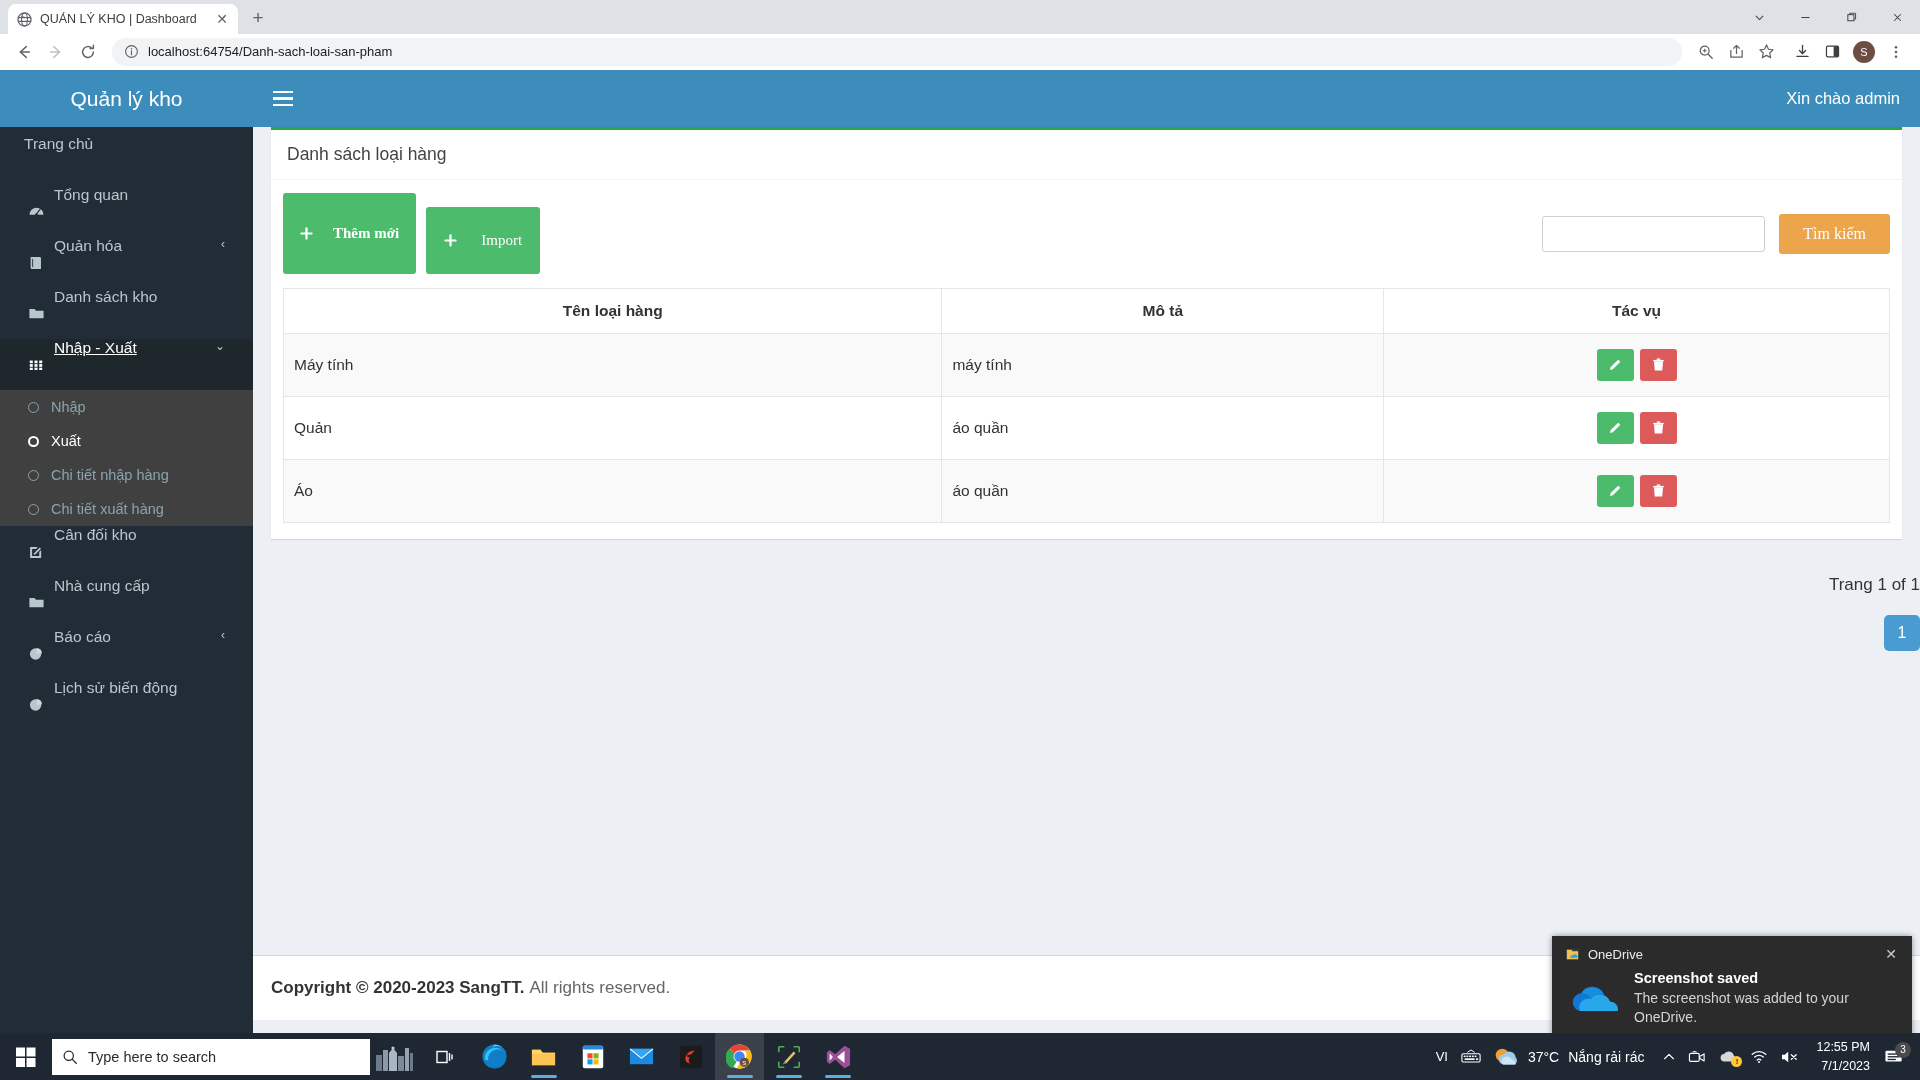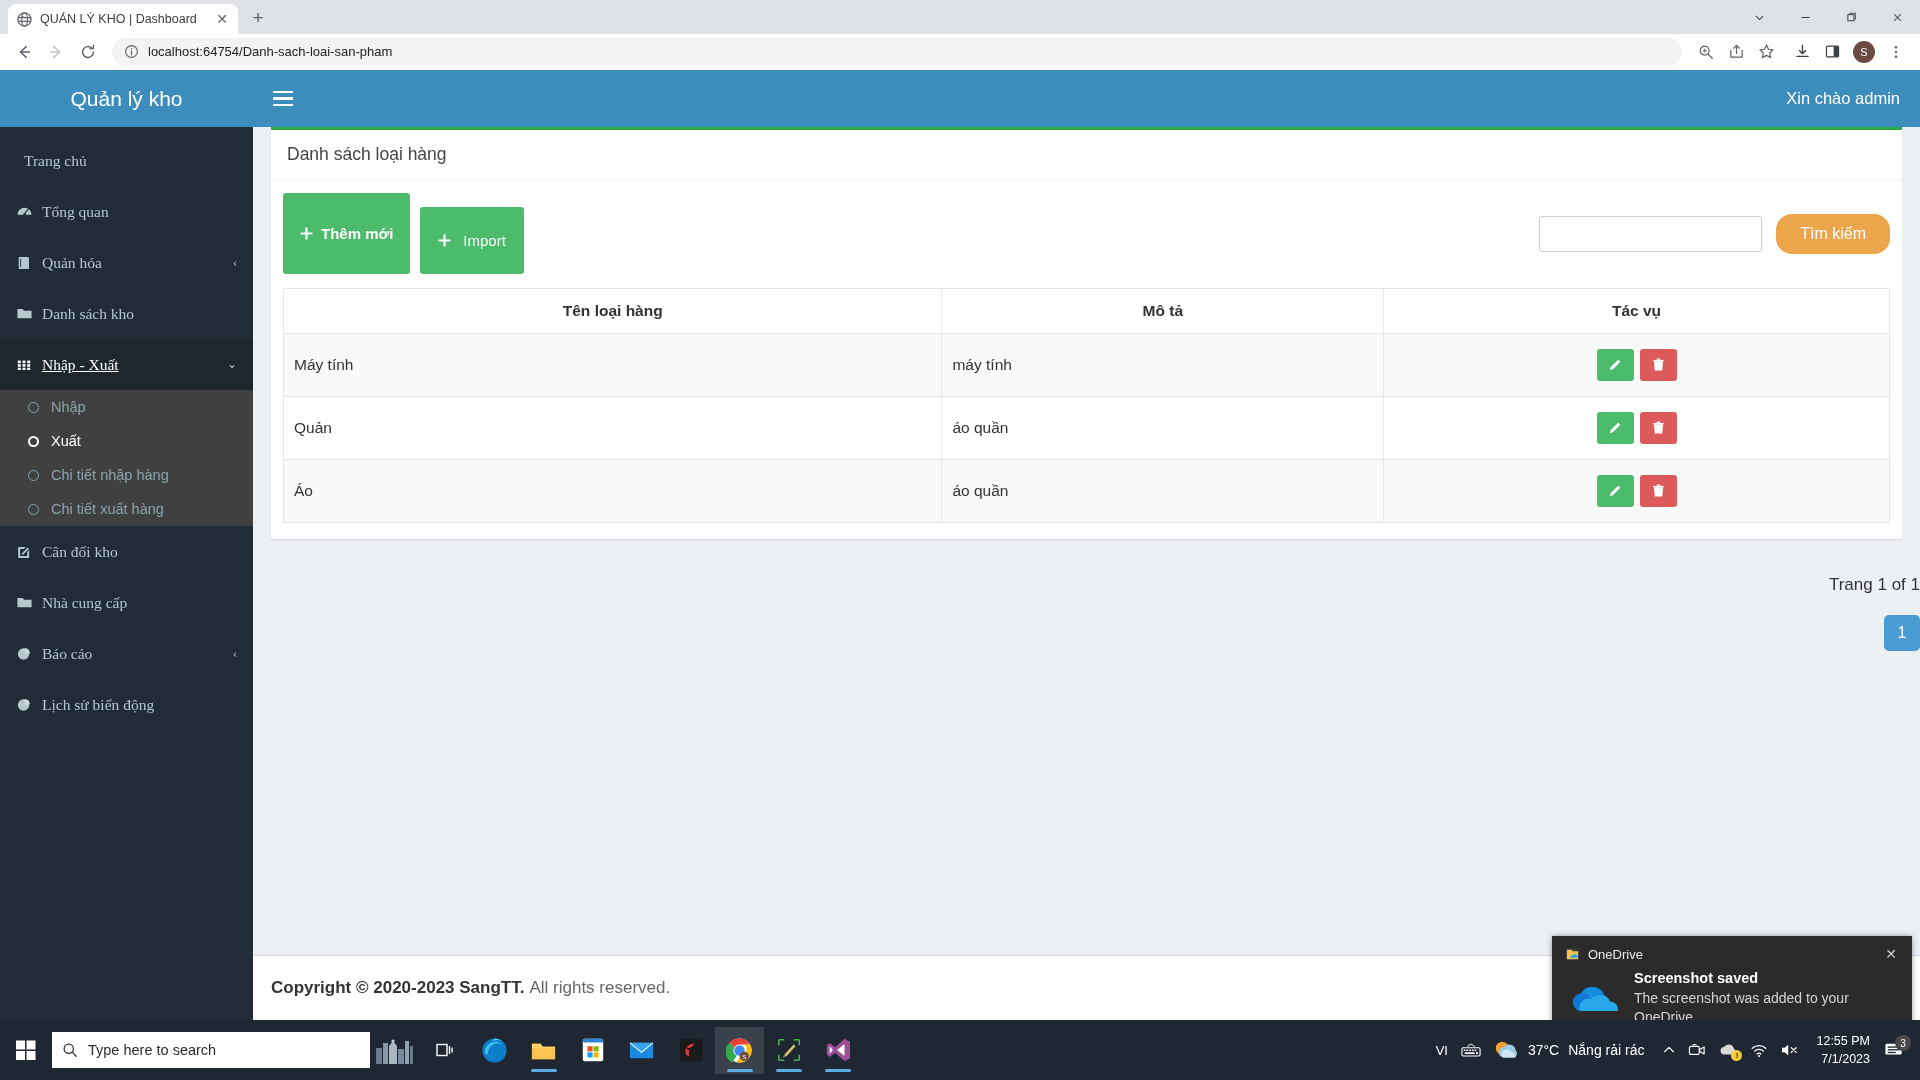--- a/index.html
+++ b/index.html
@@ -139,28 +139,26 @@
     height: 57px;
     background: #3c8dbc;
     display: flex; align-items: center; justify-content: center;
     color: #ffffff;
     font-size: 21px;
     font-weight: 500;
   }
   .nav-list { padding-top: 8px; }
   .nav-item {
     display: flex;
-    align-items: center;
     height: 51px;
-    padding: 0 16px;
+    padding: 0 28px;
     color: #b8c7ce;
     font-size: 15.5px;
     cursor: pointer;
     position: relative;
-    font-family: Liberation Serif, serif;
   }
   .nav-item .ni-icon {
     width: 26px;
     display: inline-flex;
     align-items: center;
     color: #b8c7ce;
     flex: 0 0 26px;
   }
   .nav-item .ni-label { flex: 1; }
   .nav-item .ni-arrow { font-size: 12px; color: #b8c7ce; }
@@ -260,38 +258,37 @@
     align-items: center;
     justify-content: space-between;
     margin-bottom: 14px;
   }
   .btn-group { display: flex; gap: 10px; }
   .btn {
     border: none;
     border-radius: 3px;
     font-size: 15px;
     cursor: pointer;
-    font-family: Liberation Sans, sans-serif;
+    font-family: Liberation Serif, serif;
     display: inline-flex;
     align-items: center;
-    gap: 8px;
+    gap: 20px;
   }
   .btn-success {
     background: #4cbb6c;
     color: #ffffff;
     padding: 11px 17px;
     font-weight: 600;
   }
   .btn-warning {
     background: #eda54c;
     color: #ffffff;
     padding: 11px 24px;
     font-weight: 400;
     font-size: 16px;
-    border-radius: 16px;
   }
   .search-group { display: flex; align-items: center; gap: 14px; }
   .search-input {
     width: 223px;
     height: 36px;
     border: 1px solid #ccd0d4;
     border-radius: 3px;
     padding: 0 9px;
     font-size: 14px;
     font-family: inherit;
@@ -419,21 +416,21 @@
     align-items: flex-start;
   }
   .toast-logo { width: 58px; flex: 0 0 58px; padding-top: 8px; }
   .toast-text-title { font-size: 14.5px; font-weight: 700; color: #ffffff; margin-bottom: 3px; }
   .toast-text-body { font-size: 14px; color: #d4d4d4; line-height: 1.35; }
 
   
   .taskbar {
     position: absolute;
     left: 0; bottom: 0;
-    width: 1920px; height: 60px;
+    width: 1920px; height: 47px;
     background: #1f2733;
     display: flex;
     align-items: center;
     z-index: 80;
   }
   .start-btn {
     width: 52px; height: 47px;
     display: flex; align-items: center; justify-content: center;
     cursor: pointer;
   }

